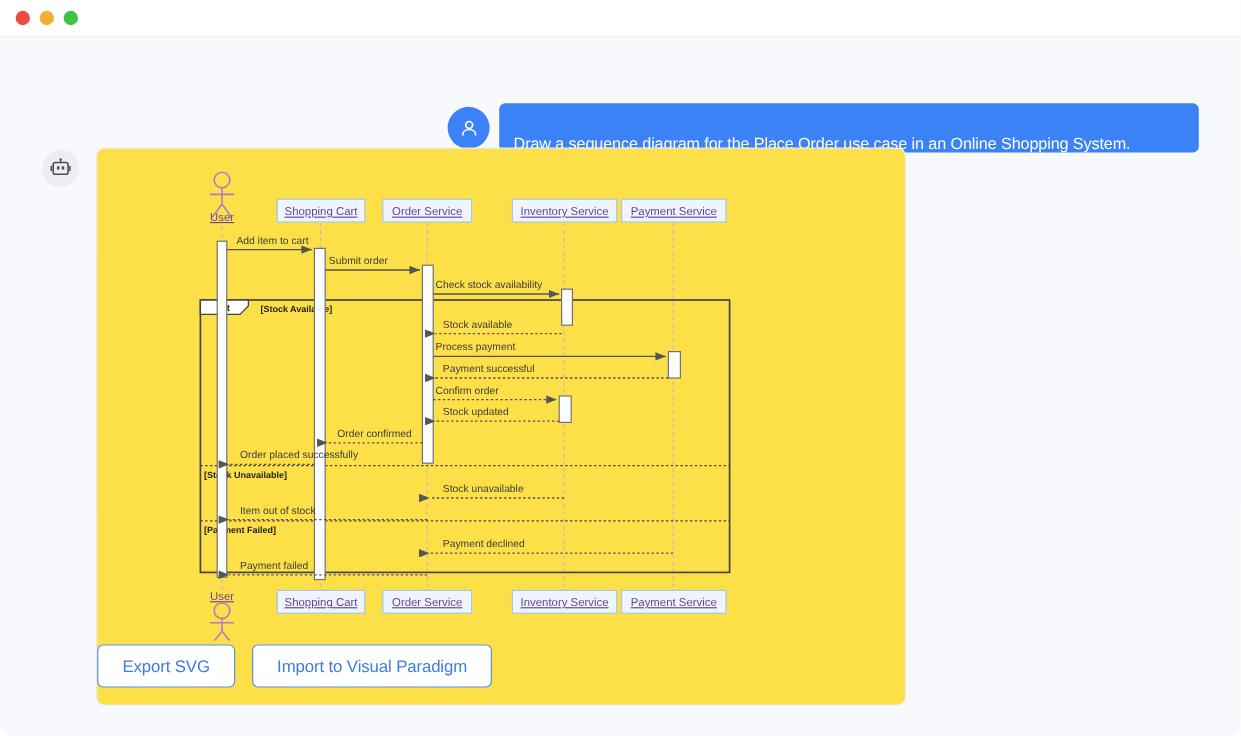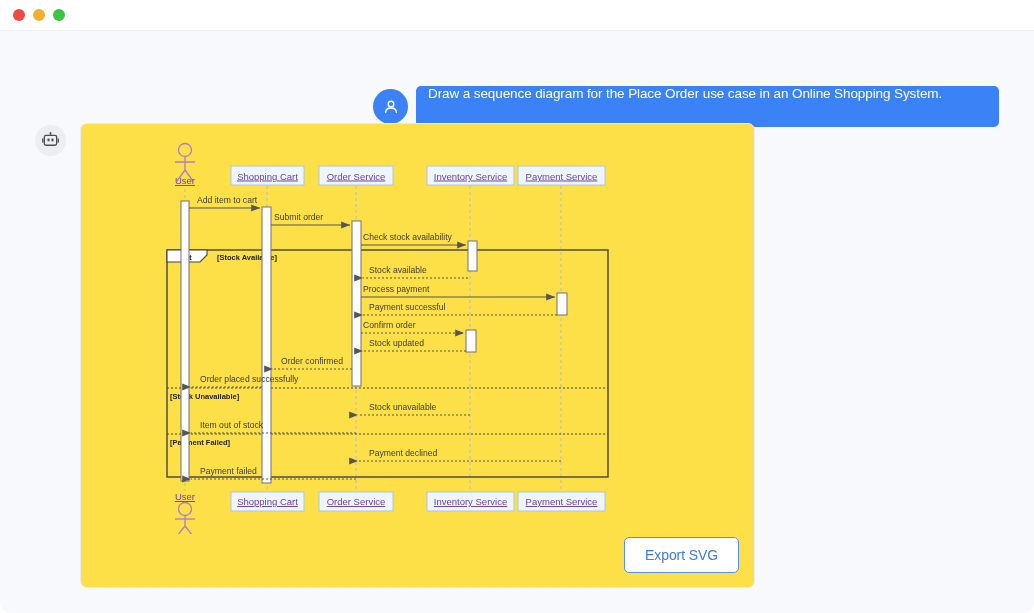--- a/index.html
+++ b/index.html
@@ -34,21 +34,21 @@
     position:absolute;left:0;top:31px;width:1034px;height:80px;
   }
   .user-avatar{
     position:absolute;left:373px;top:58px;width:35px;height:35px;
     border-radius:50%;background:#3b82f6;
     display:flex;align-items:center;justify-content:center;
   }
   .user-bubble{
     position:absolute;left:416px;top:55px;width:583px;height:41px;
     background:#3b82f6;color:#ffffff;border-radius:5px;
-    display:flex;align-items:flex-start;
+    display:flex;align-items:flex-end;
     padding:0 12px;box-sizing:border-box;
     font-size:13.5px;letter-spacing:-0.1px;
   }
 
   
   .bot-avatar{
     position:absolute;left:35px;top:125px;width:31px;height:31px;
     border-radius:50%;background:#eceef1;
     display:flex;align-items:center;justify-content:center;
   }
@@ -56,21 +56,21 @@
     position:absolute;left:80px;top:123px;width:675px;height:465px;
     background:#fde047;border:1px solid #e8ecf2;border-radius:7px;
     box-sizing:border-box;
   }
   .diagram-wrap{
     position:absolute;left:0;top:0;width:673px;height:410px;
     overflow:hidden;
   }
   .actions{
     position:absolute;left:0;bottom:14px;width:673px;
-    display:flex;justify-content:flex-end;gap:14px;
+    display:flex;justify-content:flex-start;gap:14px;
     padding-right:15px;box-sizing:border-box;
   }
   .btn{
     border:1px solid #5a8df0;background:#ffffff;color:#3f7ae0;
     border-radius:5px;font-size:14px;
     padding:9px 20px;cursor:pointer;
     font-family:"Liberation Sans", sans-serif;
     letter-spacing:-0.1px;white-space:nowrap;
   }
   svg text{font-family:"Liberation Sans", sans-serif;}
@@ -245,16 +245,17 @@
           <text x="499.5" y="501" text-anchor="middle" font-size="9.5" fill="#6a3fa0" text-decoration="underline">Inventory Service</text>
 
           <rect x="547" y="488" width="87" height="19" fill="#eef5fd" stroke="#a8c6e8"></rect>
           <text x="590.5" y="501" text-anchor="middle" font-size="9.5" fill="#6a3fa0" text-decoration="underline">Payment Service</text>
         </g>
       </svg>
     </div>
 
     <div class="actions">
       <button class="btn">Export SVG</button>
+      <button class="btn">Import to Visual Paradigm</button>
     </div>
 
   </div>
 </div>
 
 </body></html>

